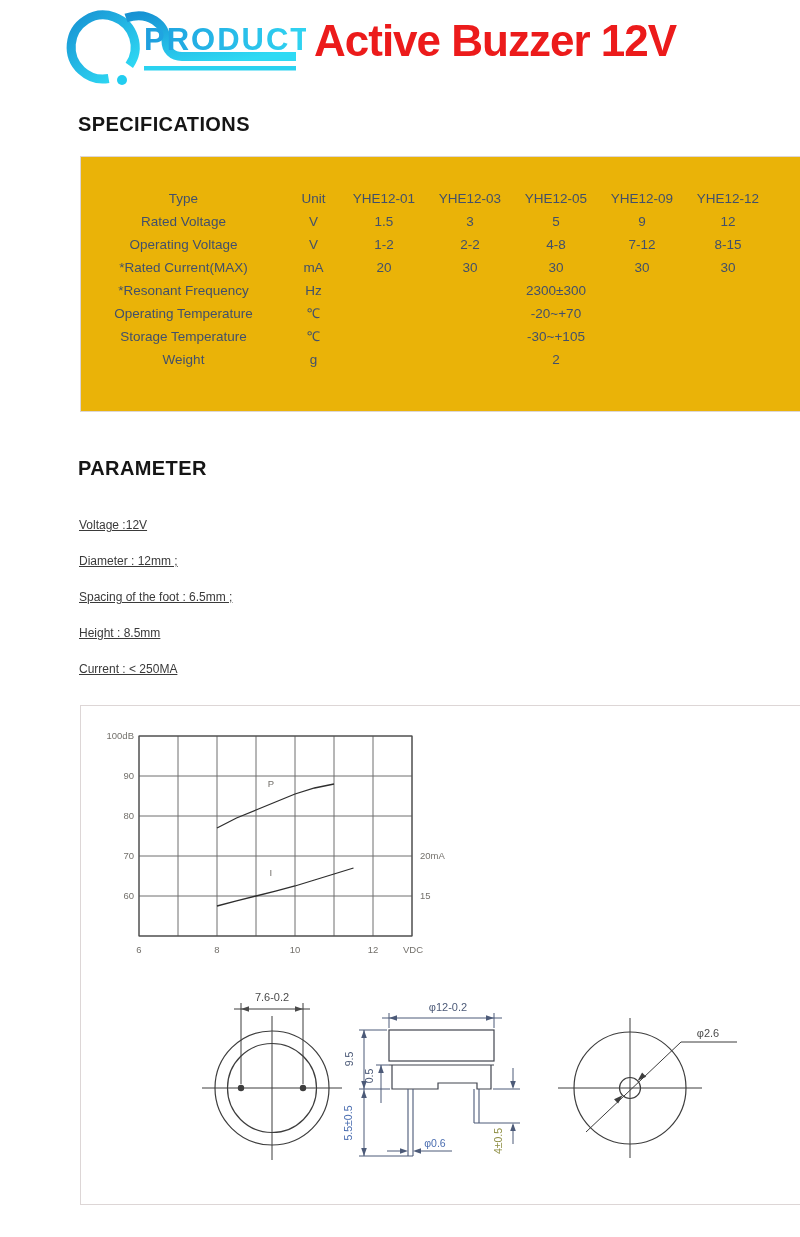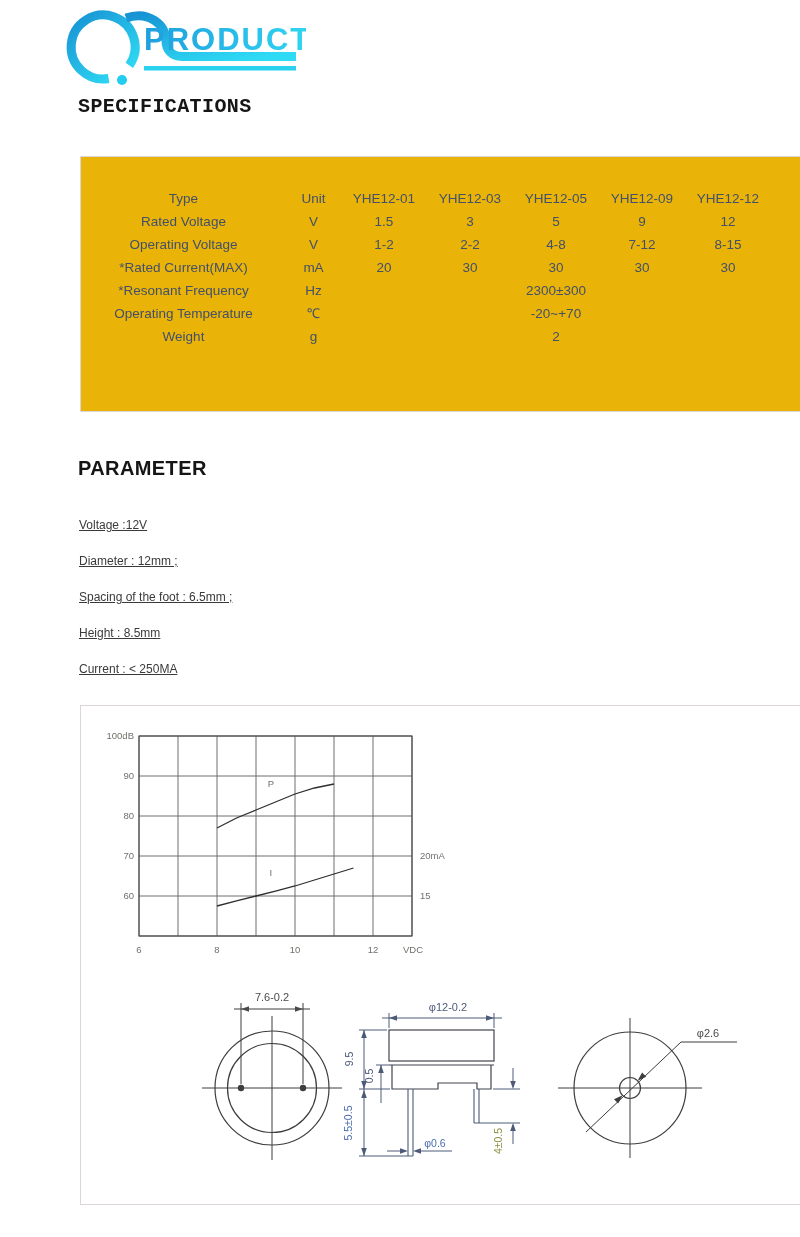--- a/index.html
+++ b/index.html
@@ -7,21 +7,21 @@
   body { width:800px; font-family:"Liberation Sans",sans-serif; }
   .page { position:relative; width:800px; height:1237px; background:#fff; overflow:hidden;margin-left:42px; }
 
   .logo { position:absolute; left:14px; top:5px; }
   .logo text { font-family:"Liberation Sans",sans-serif; font-weight:bold; font-size:31px; letter-spacing:2px; }
 
   .title { position:absolute; left:272px; top:16px; font-size:44px; font-weight:bold;
            letter-spacing:-1px; color:var(--title_red); white-space:nowrap; }
 
   .sec-heading { position:absolute; font-size:20px; font-weight:bold; color:var(--heading_text); letter-spacing:.4px; }
-  #spec-heading { left:36px; top:95px;font-family:Liberation Mono, monospace; }
+  #spec-heading { left:36px; top:113px; }
   #param-heading { left:36px; top:457px; }
 
   .spec-box { position:absolute; left:38px; top:156px; width:728px; height:256px;
               border:1px solid var(--box_border); background:#eab308; }
   .spec-box table { width:690px; border-collapse:collapse; margin-top:30px;
                     font-size:13.5px; color:var(--table_text); }
   .spec-box th, .spec-box td { font-weight:normal; text-align:center; padding:3px 2px; line-height:17px; }
   .spec-box td.lbl, .spec-box th:first-child { padding:3px 24px; }
 
   .param-list { position:absolute; left:37px; top:517px; list-style:none;
@@ -59,20 +59,21 @@
     </defs>
     <g>
       <path d="M 73.3 60.4 A 32 32 0 1 0 52.6 73.5" fill="none" stroke="url(#lgc)" stroke-width="9"></path>
       <circle cx="66" cy="75" r="5" fill="#22cdf0"></circle>
       <path d="M 70 13 C 93 5 110 20 110 36 C 110 45 116 51.5 126 51.5 L 240 51.5" fill="none" stroke="url(#lgc)" stroke-width="9" stroke-linejoin="round"></path>
       <rect x="88" y="61" width="152" height="4.5" fill="#2ad2f0"></rect>
     </g>
     <text x="88" y="45" fill="url(#lgt)">PRODUCT</text>
   </svg>
 
+  <div class="title">Active Buzzer 12V</div>
 
   <h2 class="sec-heading" id="spec-heading">SPECIFICATIONS</h2>
 
   <div class="spec-box">
     <table>
       <colgroup>
         <col style="width:205px">
           <col style="width:55px">
         <col style="width:86px">
           <col style="width:86px">
@@ -121,20 +122,25 @@
           </tr>
           <tr>
             <td class="lbl">*Resonant Frequency</td>
             <td>Hz</td>
             <td colspan="5" class="merged">2300±300</td>
           </tr>
           <tr>
             <td class="lbl">Operating Temperature</td>
             <td>℃</td>
             <td colspan="5" class="merged">-20~+70</td>
+          </tr>
+          <tr>
+            <td class="lbl">Storage Temperature</td>
+            <td>℃</td>
+            <td colspan="5" class="merged">-30~+105</td>
           </tr>
           <tr>
             <td class="lbl">Weight</td>
             <td>g</td>
             <td colspan="5" class="merged">2</td>
           </tr>
         </tbody>
     </table>
   </div>
 

